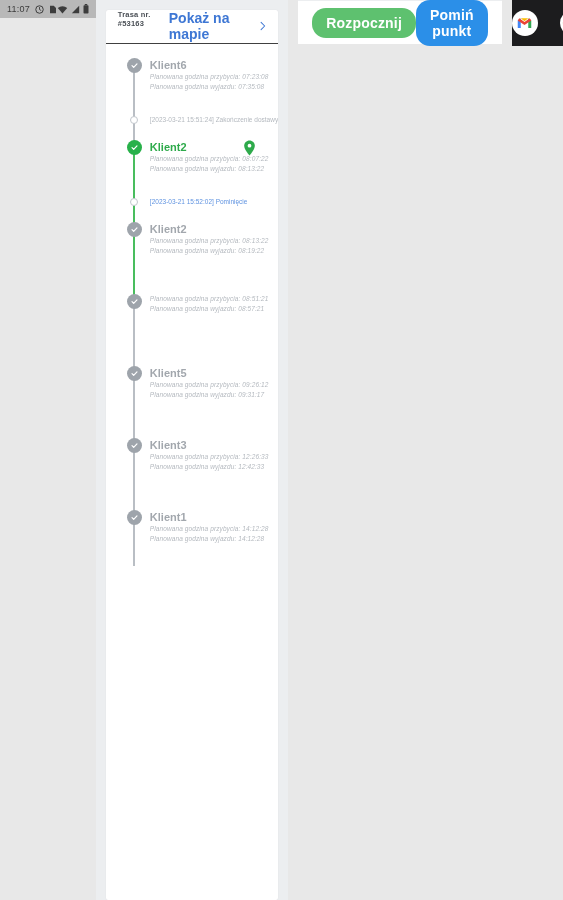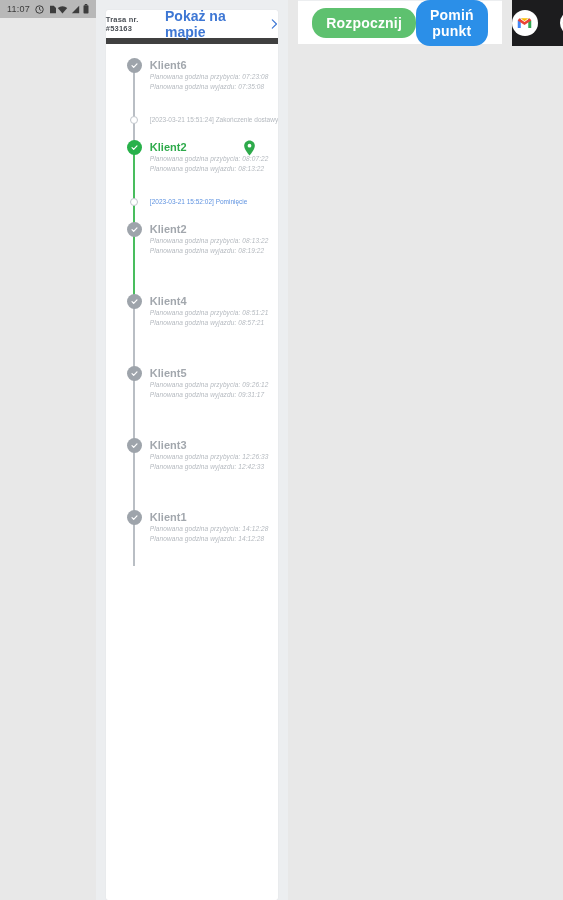--- a/index.html
+++ b/index.html
@@ -36,23 +36,23 @@
     flex: 1 1 auto; background: #eceef0; padding: 10px 10px 0 10px;
     display: flex; flex-direction: column; min-height: 0;
   }
   .card {
     background: #ffffff; border-radius: 2px; flex: 1 1 auto;
     display: flex; flex-direction: column; min-height: 0;
     box-shadow: 0 0 1px rgba(0,0,0,.12);
   }
 
   .route-header {
-    height: 34px; flex: 0 0 34px; display: flex; align-items: center;
-    justify-content: space-between; padding: 0 0;
-    border-bottom: 6px solid #404040;
+    height: 34px; flex: 0 0 34px; display: flex; align-items: flex-start;
+    justify-content: space-between; padding: 0 12px;
+    border-bottom: 1px solid #404040;
   }
   .route-no { font-size: 7.5px; font-weight: 700; color: #4a4f55; letter-spacing: .2px; }
   .map-link { display: flex; align-items: center; gap: 5px; cursor: pointer; }
   .map-link-text { font-size: 14px; color: #3e77d4; font-weight: 600; }
 
   .timeline-scroll { flex: 1 1 auto; overflow: hidden; padding: 14px 0 0 0; position: relative; }
   .timeline { position: relative; padding-left: 0; }
 
   .tl-row { position: relative; display: flex; }
   .tl-gutter { width: 44px; flex: 0 0 44px; position: relative; }
@@ -215,21 +215,20 @@
             <div class="tl-row" style="height: 72px;">
               <div class="tl-gutter" style="height: 72px;">
                 <div class="rail" style="top: 4px; height: 72px;"></div>
                 <div class="node" style="top: 0px;">
                   <svg width="9" height="9" viewBox="0 0 12 12">
                     <path d="M2.7 6.2l2.2 2.2 4.4-4.6" stroke="#fff" stroke-width="1.6" fill="none" stroke-linecap="round" stroke-linejoin="round"></path>
                   </svg>
                 </div>
               </div>
               <div class="tl-main">
-                <div class="stop-title">Klient4</div>
                 <div class="stop-sub">Planowana godzina przybycia: 08:51:21</div>
                 <div class="stop-sub">Planowana godzina wyjazdu: 08:57:21</div>
               </div>
             </div>
             <div class="tl-row" style="height: 72px;">
               <div class="tl-gutter" style="height: 72px;">
                 <div class="rail" style="top: 4px; height: 72px;"></div>
                 <div class="node" style="top: 0px;">
                   <svg width="9" height="9" viewBox="0 0 12 12">
                     <path d="M2.7 6.2l2.2 2.2 4.4-4.6" stroke="#fff" stroke-width="1.6" fill="none" stroke-linecap="round" stroke-linejoin="round"></path>

